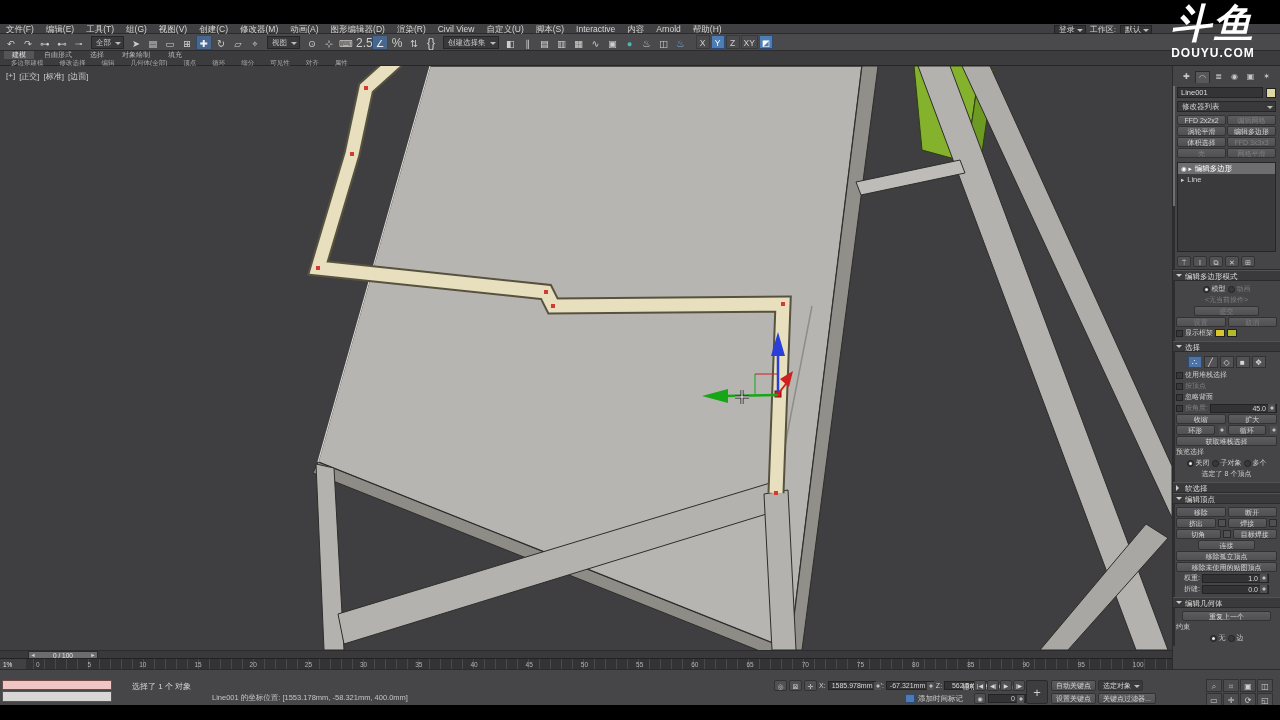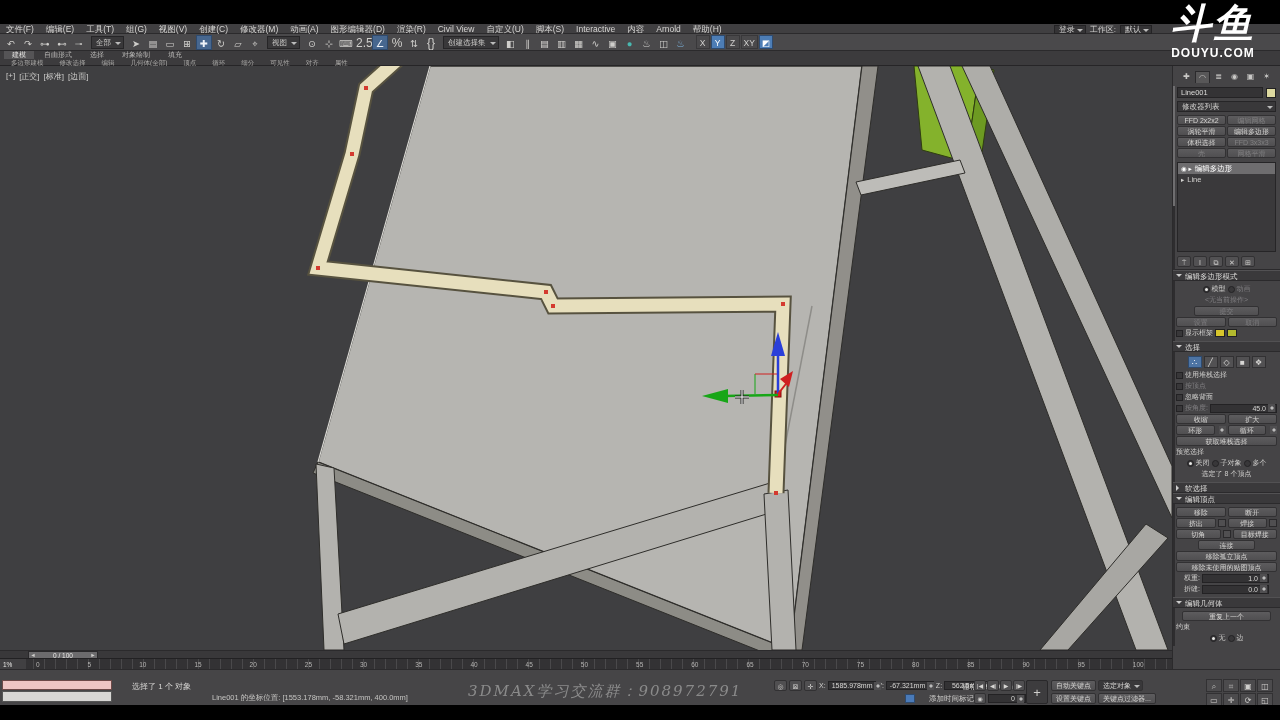--- a/index.html
+++ b/index.html
@@ -106,21 +106,21 @@
   
   #statusbar{left:0;top:669px;width:1280px;height:36px;background:#464547;border-top:1px solid #2b2a2c;font-size:8px;color:#cfcecc;}
   #listener-pink{position:absolute;left:2px;top:10px;width:110px;height:10px;background:#efc6c4;border:1px solid #6e4a48;}
   #listener-white{position:absolute;left:2px;top:21px;width:110px;height:11px;background:#d8d7d5;border:1px solid #555;color:#333;font-size:6px;line-height:10px;padding-left:2px;}
   #sb-prompt{position:absolute;left:132px;top:11px;font-size:8px;color:#d8d7d5;white-space:nowrap;}
   #sb-coordline{position:absolute;left:168px;top:23px;font-size:7.5px;color:#c5c4c2;white-space:nowrap;padding-left:44px;}
   .sb-ico{width:13px;height:11px;line-height:11px;text-align:center;background:#504f51;border:1px solid #323133;border-radius:2px;font-size:7px;color:#cfcecc;flex:none;}
   #sb-xyz{position:absolute;left:774px;top:10px;display:flex;gap:2px;align-items:center;}
   #sb-xyz .fld{width:48px;}
   #sb-grid{position:absolute;left:962px;top:12px;font-size:7.5px;white-space:nowrap;}
-  #sb-timetag{position:absolute;left:905px;top:24px;display:flex;gap:14px;align-items:flex-start;font-size:7.5px;}
+  #sb-timetag{position:absolute;left:905px;top:24px;display:flex;gap:3px;align-items:flex-start;font-size:7.5px;}
   #tt-ico{width:10px;height:9px;background:#4a7ab8;border:1px solid #2e4a6e;}
   #sb-playback{position:absolute;left:974px;top:10px;display:flex;gap:1px;}
   .pbi{width:12px;height:11px;line-height:11px;text-align:center;background:#504f51;border:1px solid #323133;border-radius:2px;font-size:6px;color:#d6d5d3;}
   #sb-framerow{position:absolute;left:974px;top:23px;display:flex;gap:2px;align-items:center;}
   #sb-frame{width:38px;}
   #bigkey{position:absolute;left:1026px;top:10px;width:22px;height:24px;background:#3d3c3e;border:1px solid #29282a;border-radius:2px;color:#cfcecc;font-size:13px;line-height:24px;text-align:center;}
   #keybtns1{position:absolute;left:1051px;top:10px;display:flex;gap:2px;}
   #keybtns2{position:absolute;left:1051px;top:23px;display:flex;gap:2px;}
   .keybtn{height:11px;line-height:10px;padding:0 4px;background:linear-gradient(#5d5c5e,#504f51);border:1px solid #323133;border-radius:2px;font-size:7px;color:#d6d5d3;white-space:nowrap;}
   .keydd{position:relative;padding-right:11px;background:#39383a;}
@@ -587,15 +587,14 @@
         <span class="navi">◱</span>
       </div>
   </div>
 
   <div class="abs" id="black-bottom"></div>
 
   <div class="abs" id="wm-douyu">
     <div class="cn">斗鱼</div>
     <div class="en">DOUYU.COM</div>
   </div>
-  <div class="abs" id="wm-group">3DMAX学习交流群：908972791</div>
 
 </div>
 
 </body></html>

